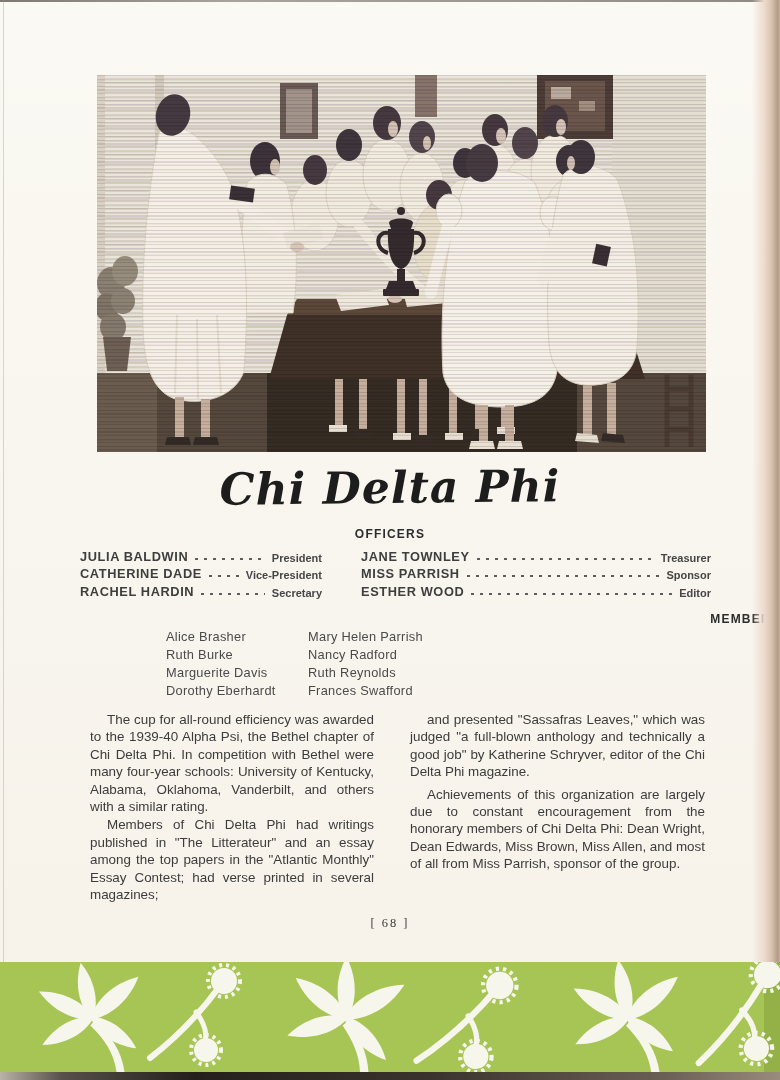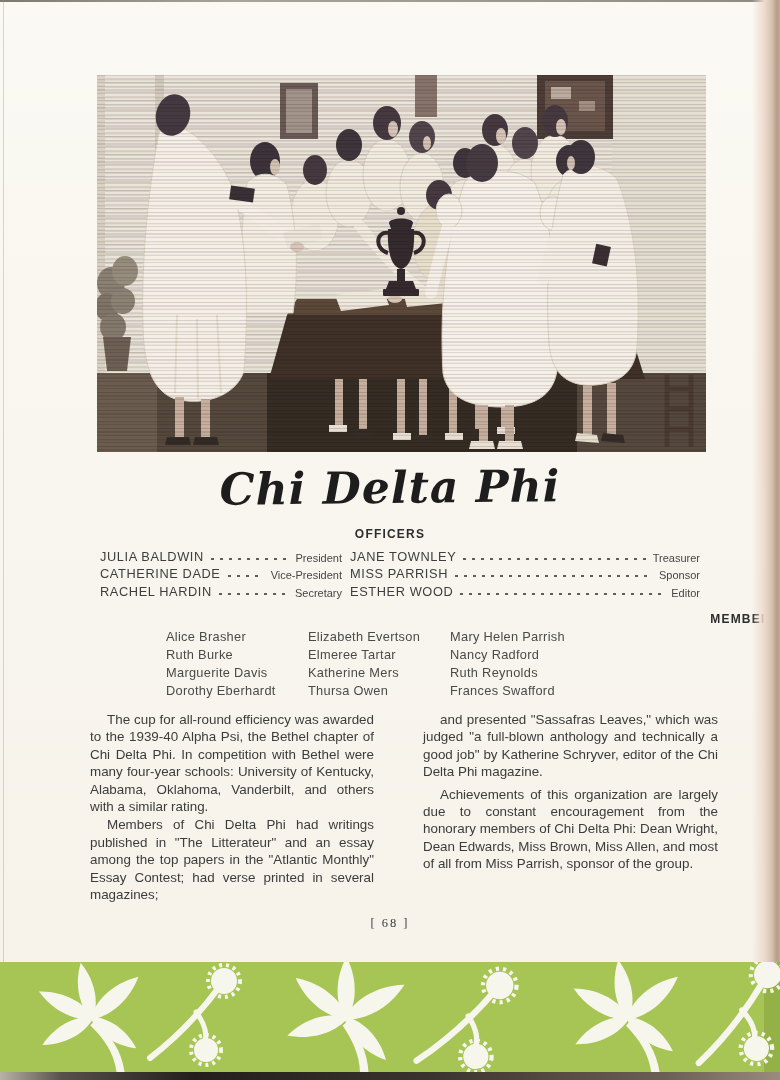--- a/index.html
+++ b/index.html
@@ -43,42 +43,42 @@
     transform:rotate(-0.6deg);
   }
   .sec-heading {
     position:absolute; left:0; width:100%; text-align:center;
     font-size:12px; font-weight:bold; letter-spacing:1.2px; color:#2d2d2d;
   }
   .officers-h { top:527px; }
   .members-h { top:612px;text-align:right; }
 
   
-  .officers { position:absolute; top:546px; left:100px; display:flex; }
+  .officers { position:absolute; top:546px; left:80px; display:flex;font-weight:bold; }
   .ocol { display:flex; flex-direction:column; }
   .ocol-left  { width:242px; }
-  .ocol-right { width:350px; margin-left:8px; }
+  .ocol-right { width:350px; margin-left:39px; }
   .orow { display:flex; align-items:flex-end; height:17.5px; }
   .oname { font-size:12.8px; letter-spacing:.6px; color:#3e3e3e; white-space:nowrap; }
   .orole { font-size:11px; color:#464646; white-space:nowrap; }
   .leader { flex:1; height:4px; margin:0 7px 3px 7px;
     background-image:radial-gradient(circle at 1.5px 2px, #5d5d5d 1.2px, transparent 1.5px);
     background-size:9px 4px; background-repeat:repeat-x; }
 
   
   .members { position:absolute; top:628px; left:166px; display:flex; }
   .mcol { display:flex; flex-direction:column; }
   .mcol-1 { width:142px; } .mcol-2 { width:142px; } .mcol-3 { width:160px; }
   .mname { font-size:12.8px; line-height:18px; color:#4a4a4a; letter-spacing:.3px; white-space:nowrap; }
 
   
   .bodytext { position:absolute; top:711px; left:90px; display:flex; }
   .bcol { text-align:justify; font-size:13.4px; line-height:17.4px; color:#3c3c3c; }
   .bcol p { text-indent:17px; }
-  .bcol-left  { width:284px; margin-right:49px; }
+  .bcol-left  { width:284px; margin-right:36px; }
   .bcol-right { width:295px; }
   .bcol-left  p + p { margin-top:1px; }
   .bcol-right p + p { margin-top:5px; }
 
   .page-number { position:absolute; top:916px; left:0; width:100%;
     text-align:center; font-family:"Liberation Serif", serif;
     font-size:12.5px; letter-spacing:2px; color:#3a3a3a; }
 
   
   .band { position:absolute; top:962px; left:0; width:780px; height:110px; }
@@ -277,26 +277,20 @@
     </div>
   </div>
 
   <div class="sec-heading members-h">MEMBERS</div>
   <div class="members">
     <div class="mcol mcol-1">
       <span class="mname">Alice Brasher</span>
       <span class="mname">Ruth Burke</span>
       <span class="mname">Marguerite Davis</span>
       <span class="mname">Dorothy Eberhardt</span>
-    </div>
-    <div class="mcol mcol-2">
-      <span class="mname">Elizabeth Evertson</span>
-      <span class="mname">Elmeree Tartar</span>
-      <span class="mname">Katherine Mers</span>
-      <span class="mname">Thursa Owen</span>
     </div>
     <div class="mcol mcol-3">
       <span class="mname">Mary Helen Parrish</span>
       <span class="mname">Nancy Radford</span>
       <span class="mname">Ruth Reynolds</span>
       <span class="mname">Frances Swafford</span>
     </div>
   </div>
 
   <div class="bodytext">

